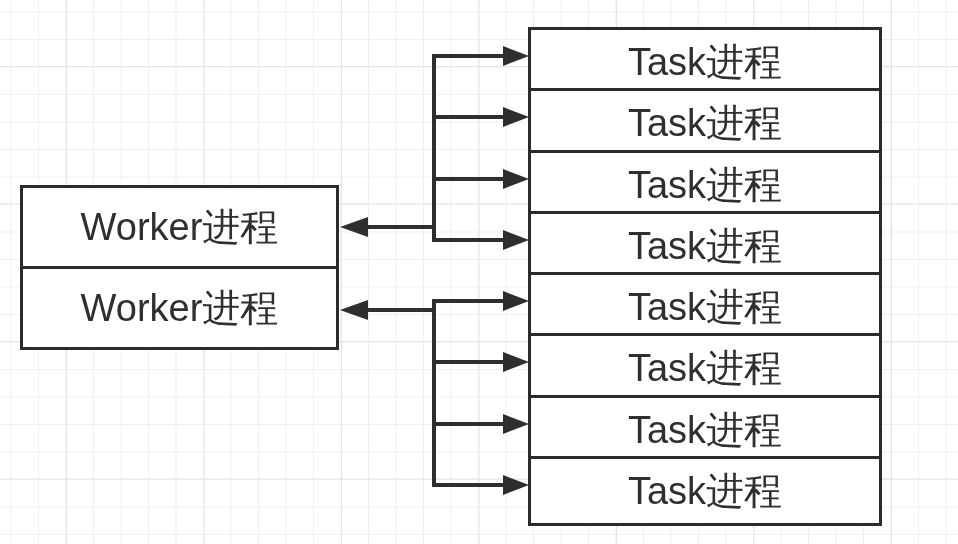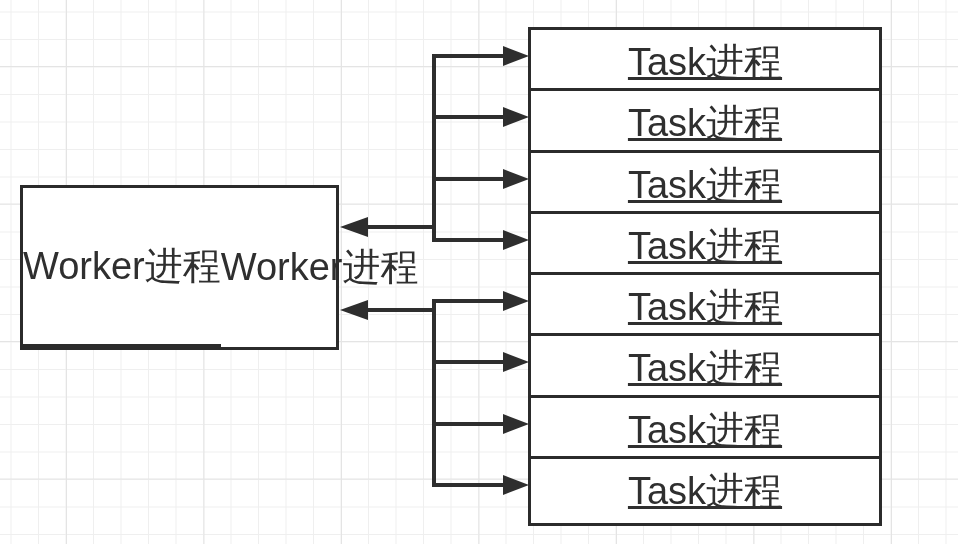--- a/index.html
+++ b/index.html
@@ -37,38 +37,37 @@
     position: absolute;
     box-sizing: border-box;
     background: var(--box_fill, #ffffff);
     border: 3px solid var(--box_border, #2b2b2b);
     z-index: 2;
     color: var(--text, #2f2f2f);
   }
   .worker-box {
     left: 20px; top: 185px;
     width: 319px; height: 165px;
-    display: flex; flex-direction: row;
+    display: flex; flex-direction: column;
   }
   .worker-cell {
     flex: 1 1 0;
     display: flex; align-items: center; justify-content: center;
     font-size: 38px;
     white-space: nowrap;
   }
   .worker-cell.first {
     border-bottom: 3px solid var(--box_border, #2b2b2b);
   }
   .task-box {
     left: 528px;
     width: 354px; height: 70px;
     display: flex; align-items: center; justify-content: center;
     font-size: 38px;
     white-space: nowrap;
-    text-decoration: underline;
   }
   .task-0 { top: 27px; }
   .task-1 { top: 88px; }
   .task-2 { top: 150px; }
   .task-3 { top: 211px; }
   .task-4 { top: 272px; }
   .task-5 { top: 333px; }
   .task-6 { top: 395px; }
   .task-7 { top: 456px; }
 </style>

